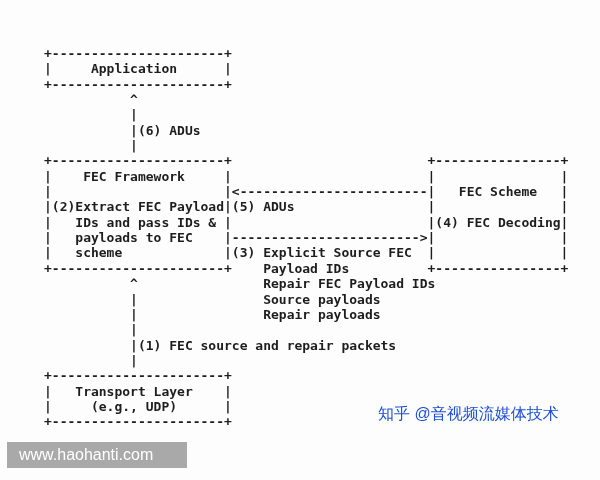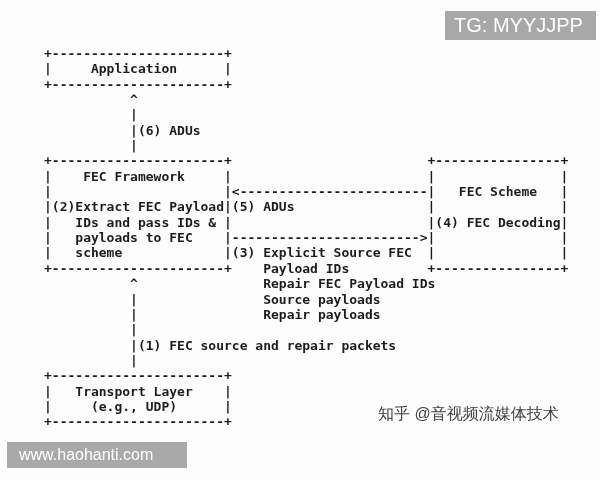--- a/index.html
+++ b/index.html
@@ -54,31 +54,30 @@
     line-height: 26px;
     padding-left: 12px;
     box-sizing: border-box;
     white-space: nowrap;
   }
   .zhihu-watermark {
     position: absolute;
     left: 378px;
     top: 404px;
     font-size: 16px;
-    color: #404040;
+    color: #1d4ed8;
     text-shadow: 1px 1px 0 #ffffff;
     white-space: nowrap;
   }
 </style>
 </head>
 <body>
 
 <div class="canvas">
 
-  <div class="tg-badge">TG: MYYJJPP</div>
 
   <pre class="ascii-diagram">+----------------------+
 |     Application      |
 +----------------------+
            ^
            |
            |(6) ADUs
            |
 +----------------------+                         +----------------+
 |    FEC Framework     |                         |                |

